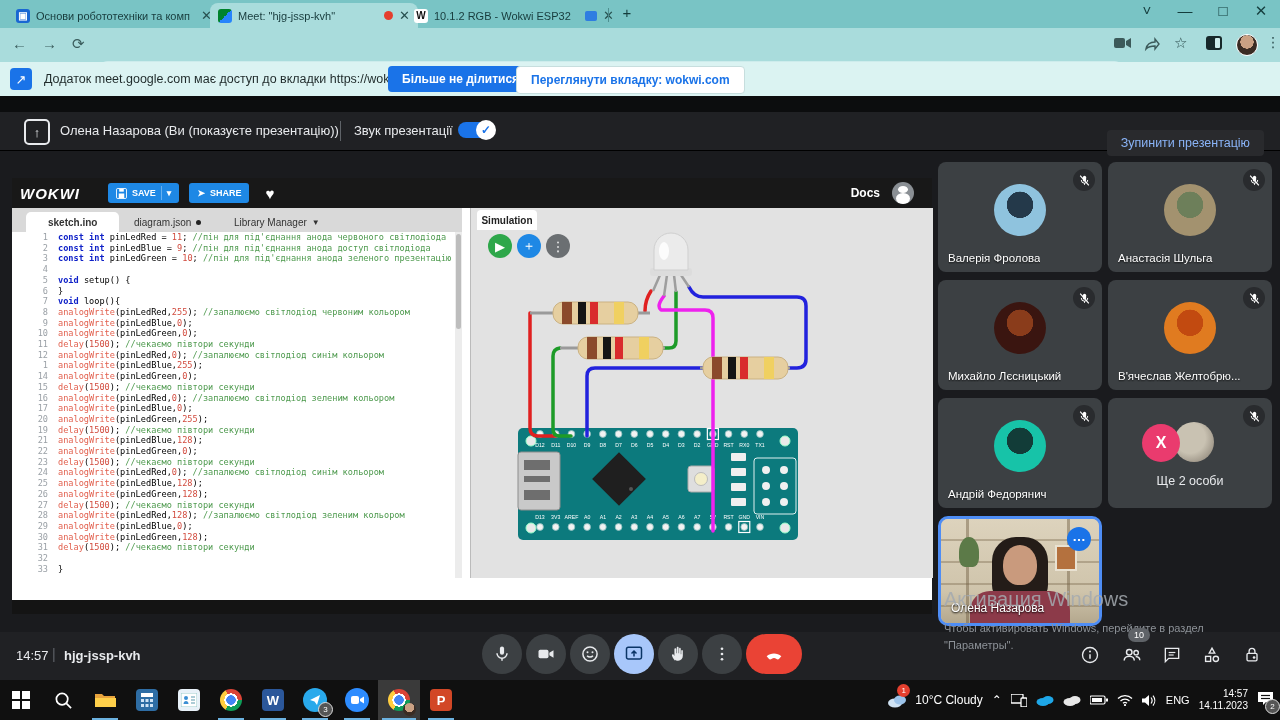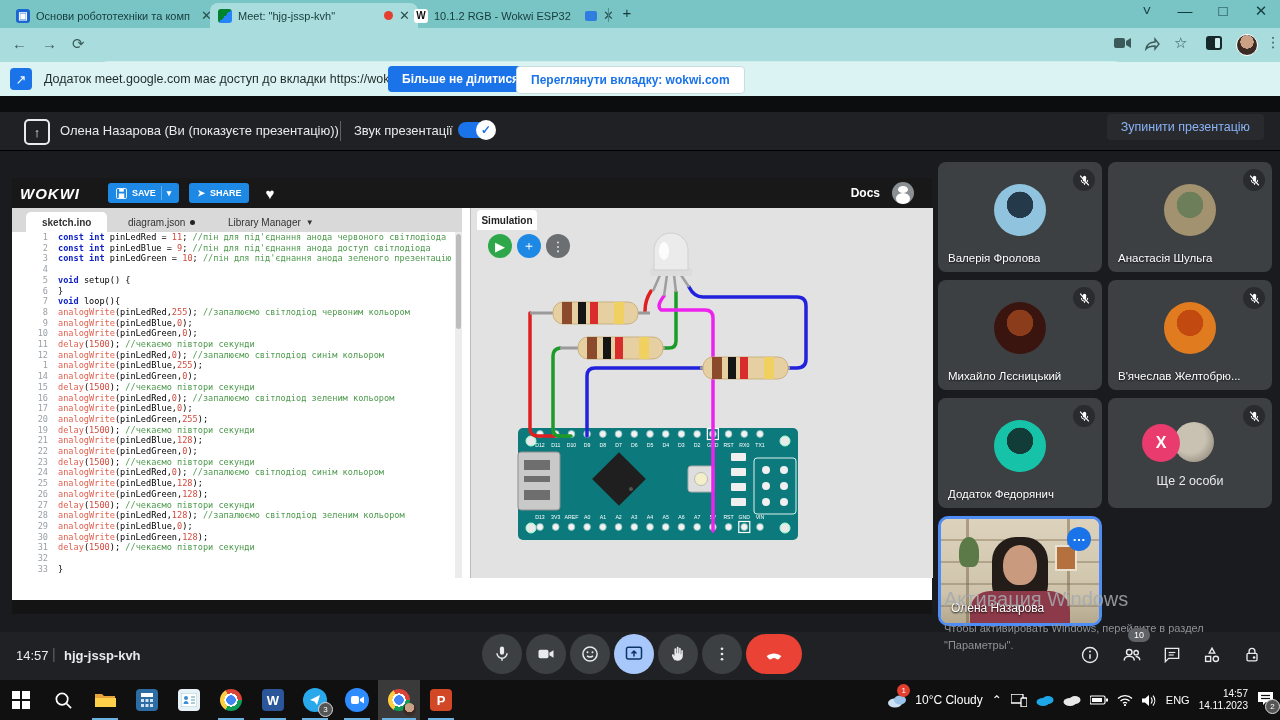--- a/index.html
+++ b/index.html
@@ -42,36 +42,36 @@
   
   #presbar{left:0;top:112px;width:1280px;height:38px;background:#202124;border-bottom:1px solid #000;}
   #pres-ic{position:absolute;left:24px;top:7px;width:22px;height:22px;border:2px solid #e8eaed;border-radius:5px;
            color:#e8eaed;font-size:13px;display:flex;align-items:center;justify-content:center;}
   #pres-name{position:absolute;left:60px;top:11px;font-size:13px;color:#e8eaed;}
   #pres-div{position:absolute;left:340px;top:9px;width:1px;height:20px;background:#5f6368;}
   #pres-sound{position:absolute;left:354px;top:11px;font-size:13px;color:#e8eaed;}
   #toggle{position:absolute;left:458px;top:10px;width:36px;height:16px;border-radius:8px;background:#1a73e8;}
   #toggle .thumb{position:absolute;right:-2px;top:-2px;width:20px;height:20px;border-radius:50%;background:#fff;
                  color:#1a73e8;font-size:12px;font-weight:bold;display:flex;align-items:center;justify-content:center;}
-  #pres-stop{position:absolute;right:16px;top:2px;height:26px;border-radius:4px;background:#292a2d;color:#8ab4f8;
+  #pres-stop{position:absolute;right:16px;top:18px;height:26px;border-radius:4px;background:#292a2d;color:#8ab4f8;
              font-size:12.5px;display:flex;align-items:center;padding:0 14px;text-align:center;}
 
   
   #wokwi{left:12px;top:178px;width:920px;height:436px;background:#fff;}
   #wk-header{position:absolute;left:0;top:0;width:100%;height:30px;background:#181818;display:flex;align-items:center;}
   #wk-logo{margin-left:8px;color:#fff;font-size:15px;font-weight:bold;font-style:italic;letter-spacing:1px;width:88px;}
   .wk-btn{height:20px;background:#1e88e5;border-radius:3px;color:#fff;font-size:9px;font-weight:bold;
           display:flex;align-items:center;gap:5px;padding:0 8px;margin-right:10px;}
   .wk-btn .sep{width:1px;height:14px;background:#66b0ef;}
   #wk-heart{color:#fff;font-size:15px;margin-left:6px;}
   #wk-docs{position:absolute;right:52px;top:8px;color:#fff;font-size:12px;font-weight:bold;}
   #wk-av{position:absolute;right:18px;top:4px;width:22px;height:22px;border-radius:50%;background:#8a8f94;overflow:hidden;}
   #wk-av::after{content:"";position:absolute;left:6px;top:4px;width:10px;height:7px;border-radius:50%;background:#fff;box-shadow:0 9px 0 2px #fff;}
   #wk-tabrow{position:absolute;left:0;top:30px;width:450px;height:24px;background:#d9d9d9;border-bottom:1px solid #c2c2c2;}
-  .wk-tab{position:absolute;top:4px;height:21px;font-size:10px;color:#333;display:flex;align-items:center;gap:5px;padding:0 16px;}
+  .wk-tab{position:absolute;top:4px;height:21px;font-size:10px;color:#333;display:flex;align-items:center;gap:5px;padding:0 22px;}
   .wk-tab.active{background:#fff;border-radius:5px 5px 0 0;font-weight:bold;}
   .dot{width:5px;height:5px;border-radius:50%;background:#222;}
   
   #code{position:absolute;left:0;top:54px;width:443px;height:346px;background:#fff;overflow:hidden;
         font-family:"DejaVu Sans Mono",monospace;font-size:8.6px;line-height:10.7px;}
   .crow{display:flex;white-space:pre;}
   .cnum{width:36px;text-align:right;padding-right:10px;color:#9aa0a6;flex:none;}
   .kw{color:#1022c8;font-weight:bold;}
   .fn{color:#e2614f;}
   .num{color:#d14a3d;}
@@ -507,21 +507,21 @@
       <div class="ptile">
         <div class="pav" style="background:radial-gradient(circle at 50% 40%,#123c38 0 32%,#17c3a8 33% 75%,#0d2b2a 100%)"></div>
         <div class="micoff">
           <svg width="13" height="13" viewBox="0 0 24 24">
             <path d="M12 3a3 3 0 0 1 3 3v5a3 3 0 0 1-6 0V6a3 3 0 0 1 3-3z" fill="#fff"></path>
             <path d="M6 11a6 6 0 0 0 12 0" stroke="#fff" fill="none" stroke-width="1.8"></path>
             <line x1="12" y1="17" x2="12" y2="20" stroke="#fff" stroke-width="1.8"></line>
             <line x1="4" y1="3" x2="20" y2="21" stroke="#fff" stroke-width="2.2"></line>
           </svg>
         </div>
-        <div class="pname">Додаток Федорянич</div>
+        <div class="pname">Андрій Федорянич</div>
       </div>
       <div class="ptile" id="others-tile">
         <div class="micoff">
           <svg width="13" height="13" viewBox="0 0 24 24">
             <path d="M12 3a3 3 0 0 1 3 3v5a3 3 0 0 1-6 0V6a3 3 0 0 1 3-3z" fill="#fff"></path>
             <path d="M6 11a6 6 0 0 0 12 0" stroke="#fff" fill="none" stroke-width="1.8"></path>
             <line x1="12" y1="17" x2="12" y2="20" stroke="#fff" stroke-width="1.8"></line>
             <line x1="4" y1="3" x2="20" y2="21" stroke="#fff" stroke-width="2.2"></line>
           </svg>
         </div>

